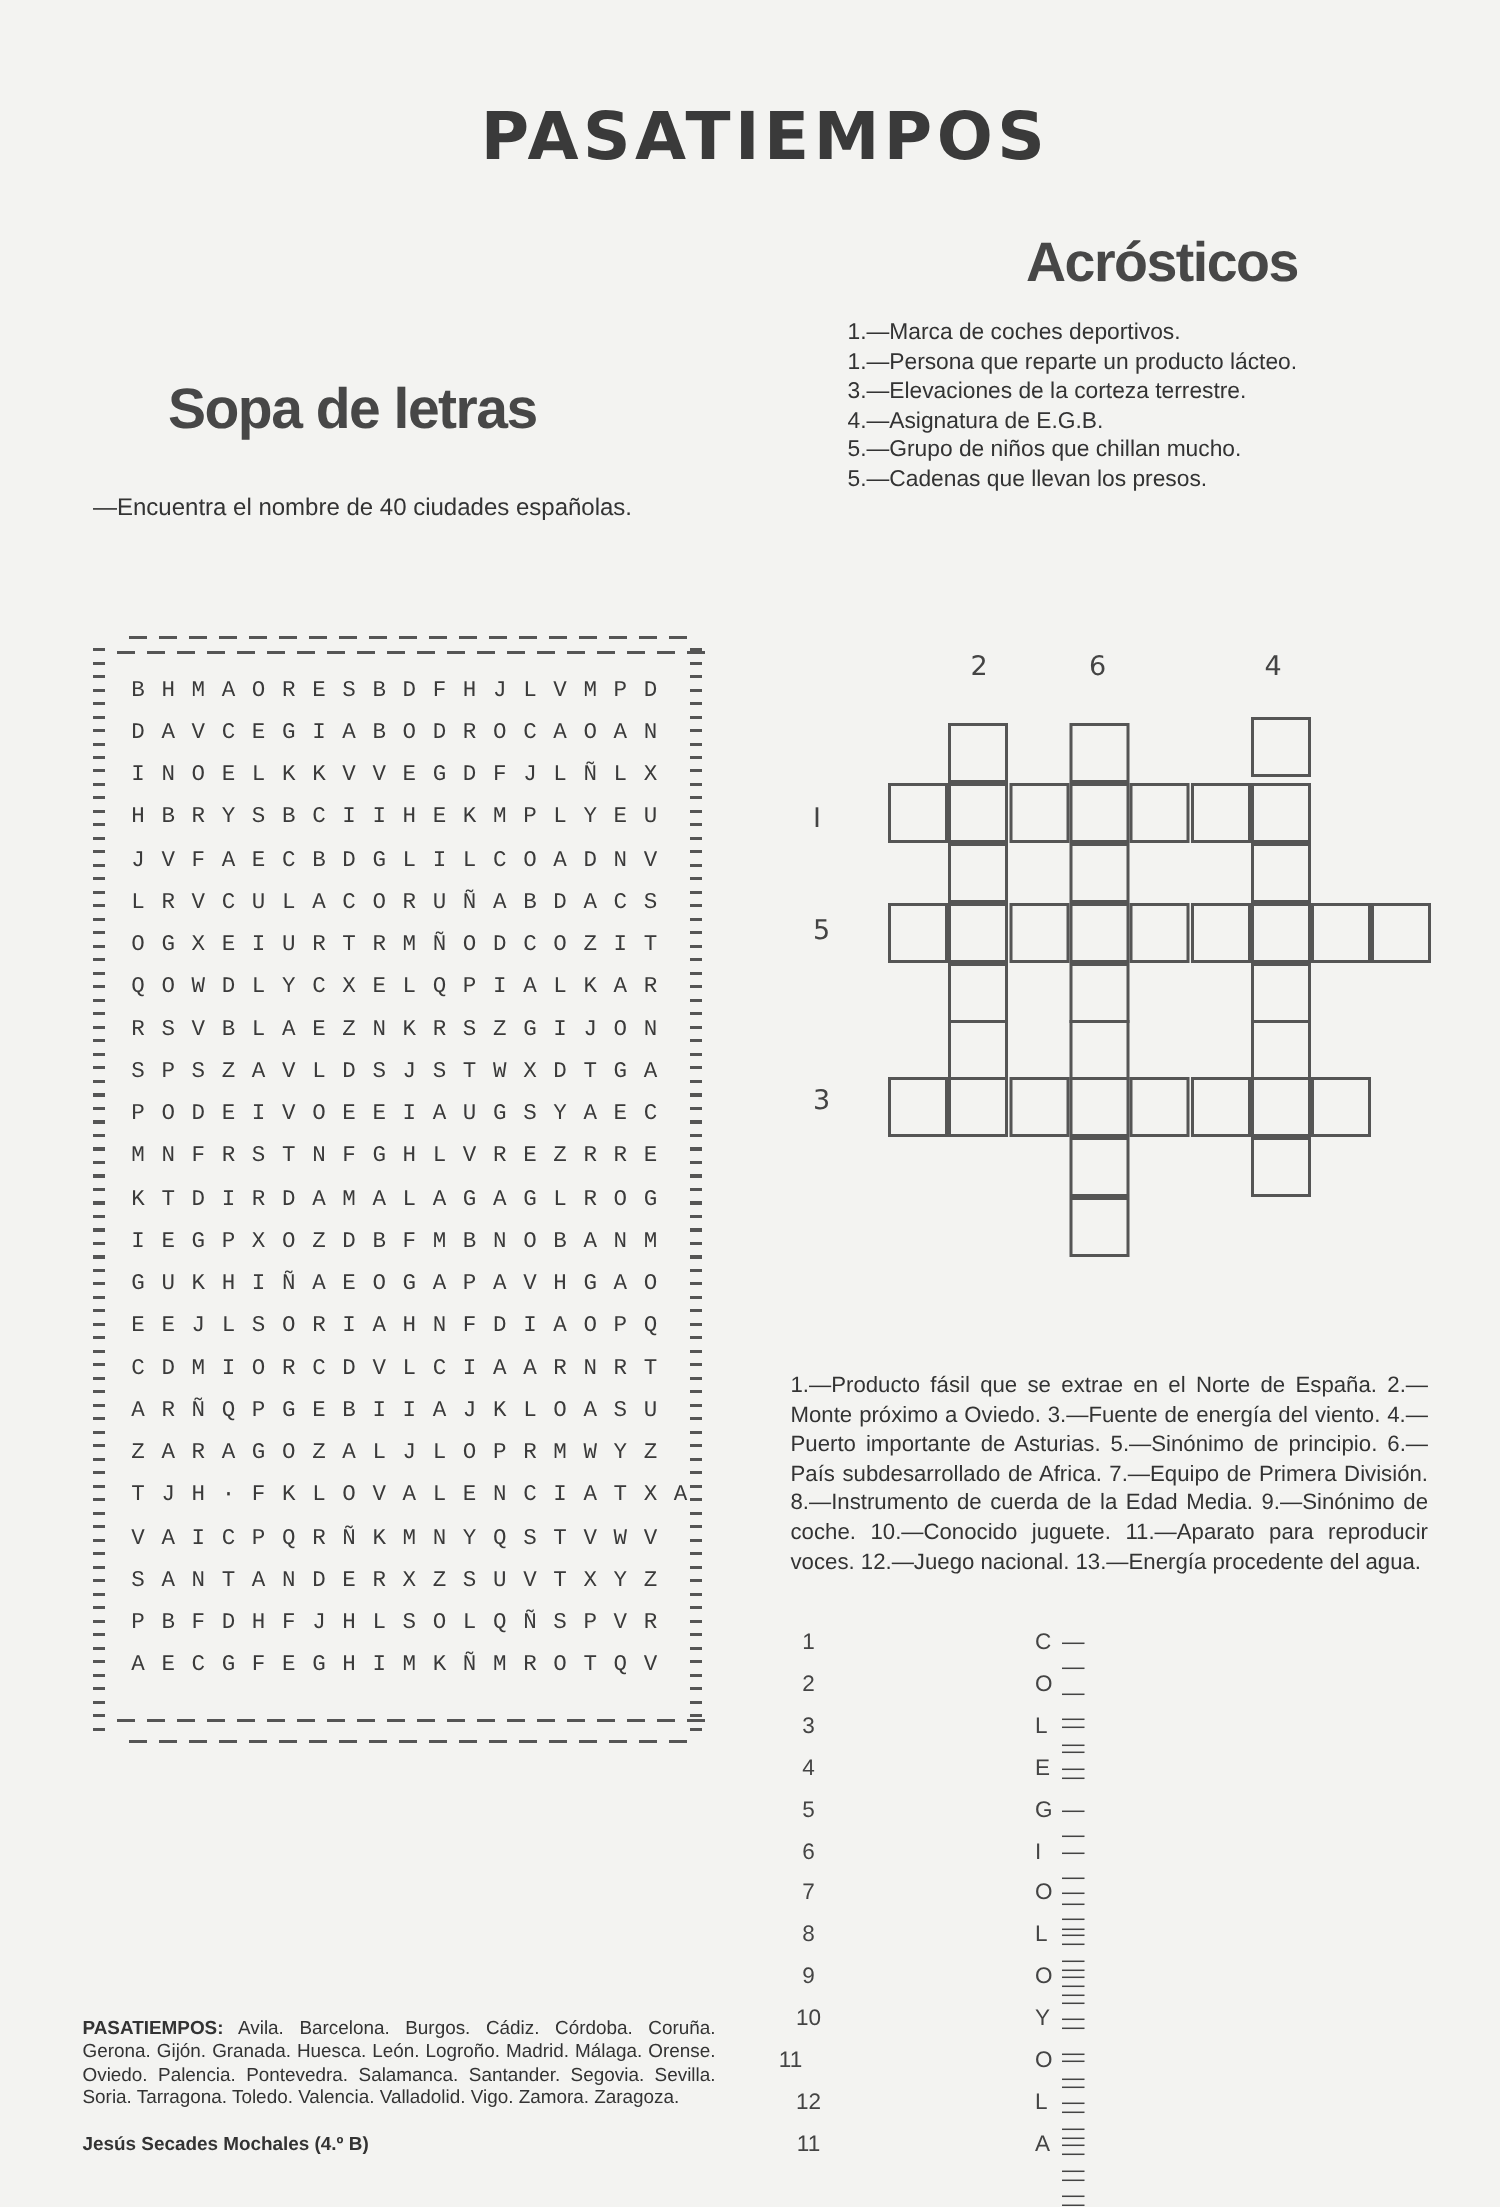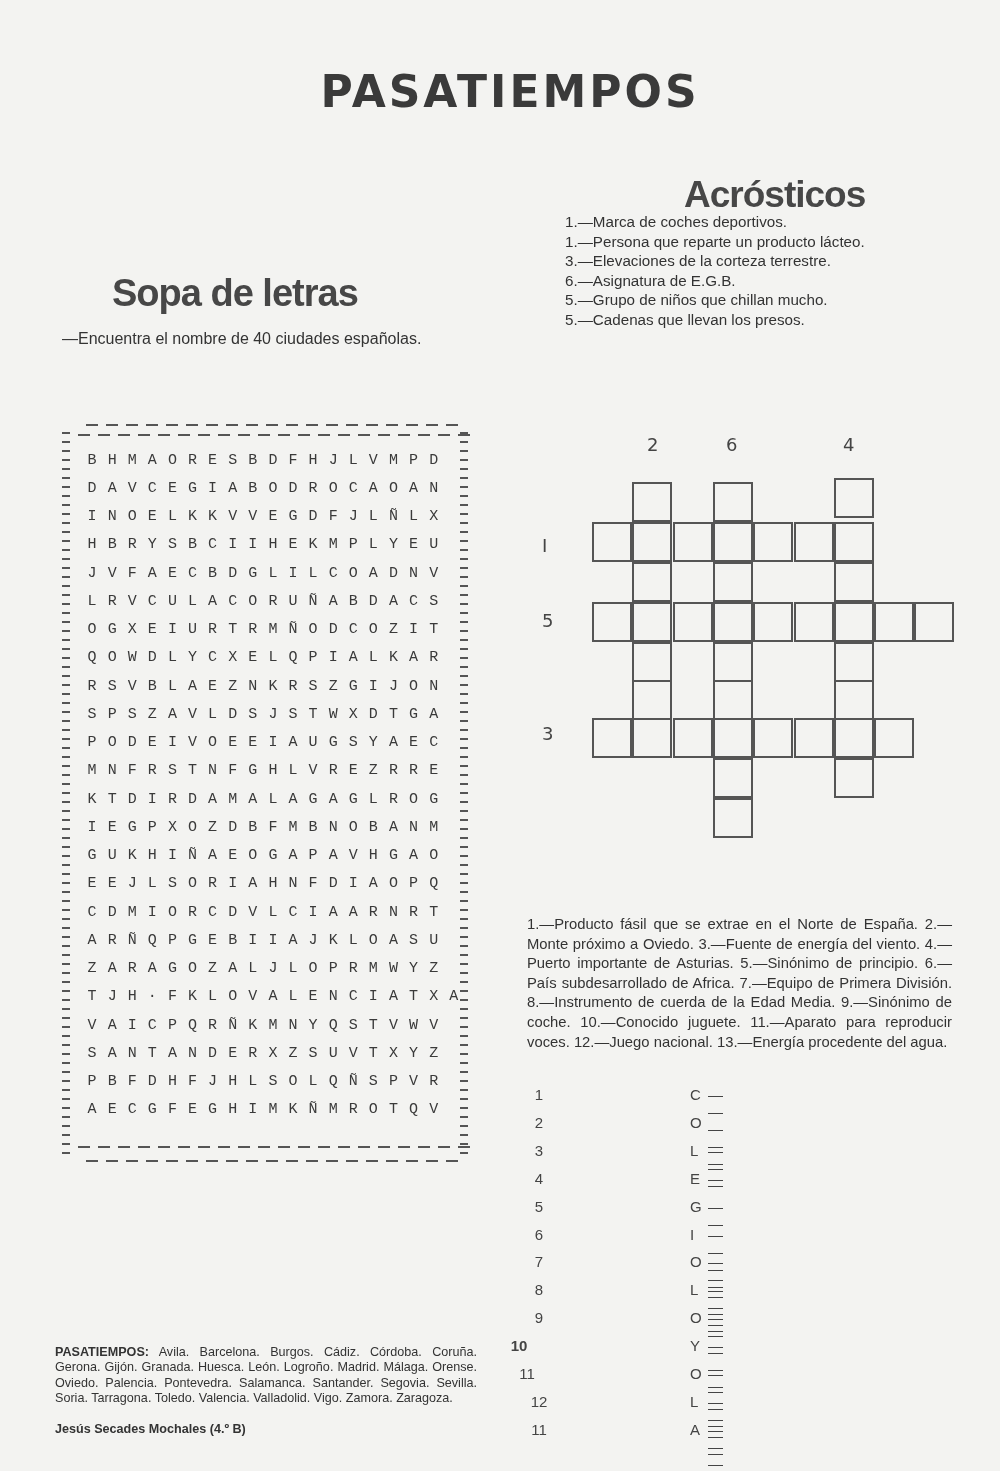--- a/index.html
+++ b/index.html
@@ -1,19 +1,19 @@
 <!DOCTYPE html>
 <html><head>
 <meta charset="utf-8">
 <style>
   html,body{margin:0;padding:0;}
   body{width:1000px;height:1471px;background:#f3f3f1;position:relative;overflow:hidden;color:#2e2e2e;font-family:"Liberation Sans",sans-serif;}
   .abs{position:absolute;}
   .main-title{left:0;width:1020px;top:66px;text-align:center;font-family:"DejaVu Sans",sans-serif;font-weight:bold;font-size:44px;letter-spacing:3px;color:#3a3a3a;}
-  .sec-title{font-family:"Liberation Sans",sans-serif;font-weight:bold;color:#474747;letter-spacing:-1px;margin-top:20px;}
+  .sec-title{font-family:"Liberation Sans",sans-serif;font-weight:bold;color:#474747;letter-spacing:-1px;}
   .sopa-title{left:112px;top:252px;font-size:38px;}
   .acro-title{left:684px;top:154px;font-size:37px;}
   .instr{left:62px;top:330px;font-size:16px;color:#333;}
   .clue-list{left:565px;top:212px;font-size:15.2px;line-height:19.6px;color:#333;}
   .clue-list div{white-space:nowrap;}
 
   
   .ws{left:60px;top:418px;width:410px;height:750px;}
   .dashline{position:absolute;left:18px;right:0;height:2px;background:repeating-linear-gradient(90deg,#555 0 12px,transparent 12px 20px);}
   .sideticks{position:absolute;width:8px;background:repeating-linear-gradient(180deg,#555 0 2px,transparent 2px 9px);}
@@ -46,21 +46,21 @@
 <div class="abs main-title">PASATIEMPOS</div>
 
 <div class="abs sec-title sopa-title">Sopa de letras</div>
 <div class="abs instr">—Encuentra el nombre de 40 ciudades españolas.</div>
 
 <div class="abs sec-title acro-title">Acrósticos</div>
 <div class="abs clue-list">
   <div>1.—Marca de coches deportivos.</div>
   <div>1.—Persona que reparte un producto lácteo.</div>
   <div>3.—Elevaciones de la corteza terrestre.</div>
-  <div>6.—Asignatura de E.G.B.</div>
+  <div>4.—Asignatura de E.G.B.</div>
   <div>5.—Grupo de niños que chillan mucho.</div>
   <div>5.—Cadenas que llevan los presos.</div>
 </div>
 
 <div class="abs ws">
   <div class="dashline" style="top:6px;left:26px;right:12px;"></div>
   <div class="dashline" style="top:16px;"></div>
   <div class="sideticks" style="left:2px;top:14px;height:725px;"></div>
   <div class="sideticks" style="right:2px;top:14px;height:725px;"></div>
   <div class="dashline" style="top:728px;"></div>
@@ -643,21 +643,21 @@
       <span class="acl-pre" style="right: 316px; width: 140px;"></span>
       <span class="acl-letter">L</span>
       <span class="acl-post">— — —</span>
     </div>
     <div class="acl" style="left: 0px; top: 1309.2px;">
       <span class="acl-num" style="left: 524px;">9</span>
       <span class="acl-letter">O</span>
       <span class="acl-post">— — — — —</span>
     </div>
     <div class="acl" style="left: 0px; top: 1337.1px;">
-      <span class="acl-num" style="left: 504px; font-weight: bold;">10</span>
+      <span class="acl-num" style="left: 524px;">10</span>
       <span class="acl-letter">Y</span>
       <span class="acl-post">—</span>
     </div>
     <div class="acl" style="left: 0px; top: 1365px;">
       <span class="acl-num" style="left: 512px;">11</span>
       <span class="acl-letter">O</span>
       <span class="acl-post">— — — —</span>
     </div>
     <div class="acl" style="left: 0px; top: 1392.9px;">
       <span class="acl-num" style="left: 524px;">12</span>

